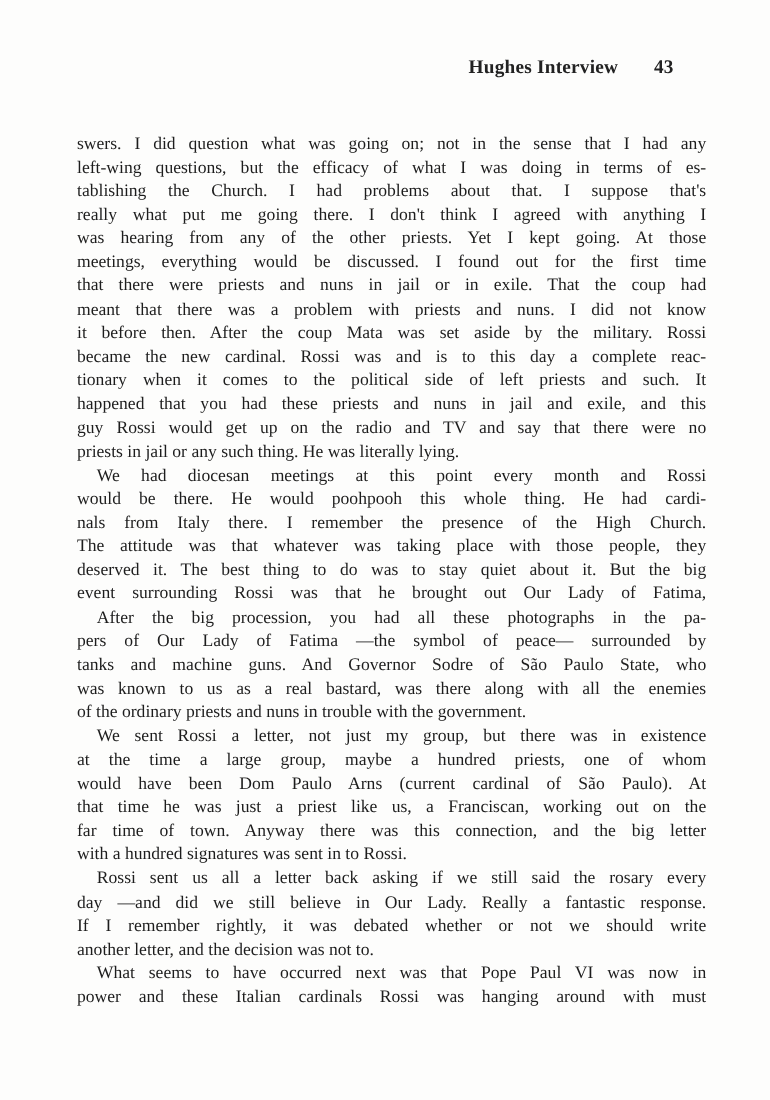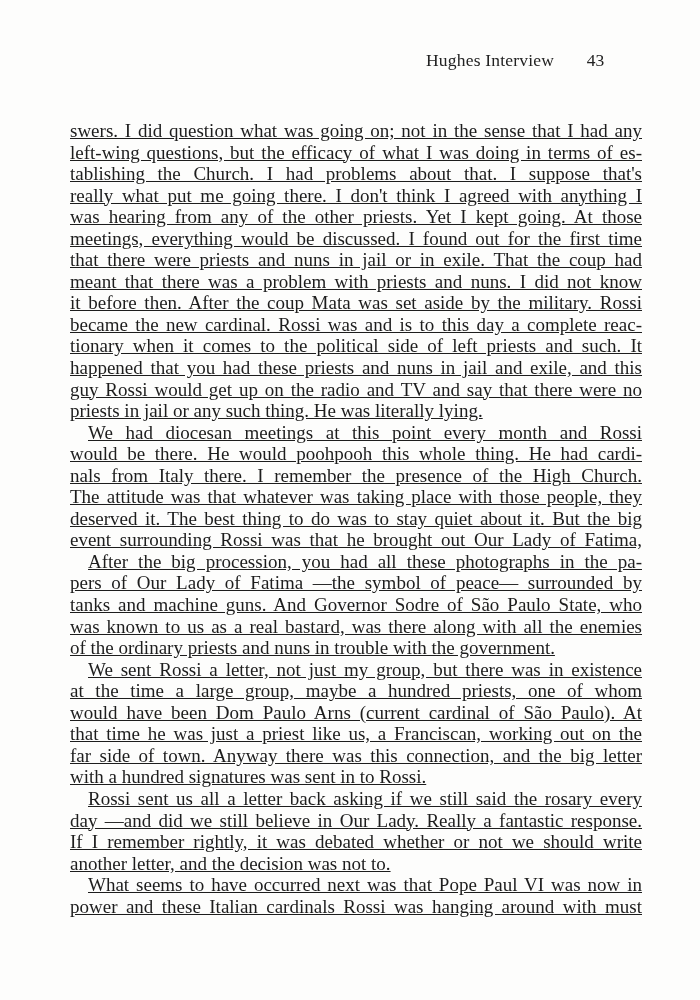--- a/index.html
+++ b/index.html
@@ -7,26 +7,27 @@
   .page {
     position: absolute; left: 0; top: 0; width: 700px; height: 1000px;
     background: #fdfdfc;
     font-family: "Liberation Serif", "DejaVu Serif", serif;
     color: #1d1d1d;
   }
   .running-head {
     position: absolute; top: 50px; left: 426px; width: 220px;
     font-size: 17.5px; letter-spacing: 0.2px; color: #222;
     white-space: nowrap;
+    font-weight: bold;
   }
   .running-head .title { display: inline-block; }
   .running-head .pageno { display: inline-block; margin-left: 28px; }
   .body-text {
     position: absolute; top: 120px; left: 70px; width: 572px;
-    font-size: 19px; line-height: 21.55px; text-decoration: underline;
+    font-size: 16px; line-height: 21.55px;
   }
   .line {
     display: block; white-space: nowrap; height: 21.55px;
     text-align: justify; text-align-last: justify;
   }
   .line.last { text-align-last: left; }
   .line.indent { padding-left: 18px; }
 </style>
 </head>
 <body>
@@ -66,21 +67,21 @@
         <span class="line">pers of Our Lady of Fatima —the symbol of peace— surrounded by</span>
         <span class="line">tanks and machine guns. And Governor Sodre of São Paulo State, who</span>
         <span class="line">was known to us as a real bastard, was there along with all the enemies</span>
         <span class="line last">of the ordinary priests and nuns in trouble with the government.</span>
       </div>
       <div>
         <span class="line indent">We sent Rossi a letter, not just my group, but there was in existence</span>
         <span class="line">at the time a large group, maybe a hundred priests, one of whom</span>
         <span class="line">would have been Dom Paulo Arns (current cardinal of São Paulo). At</span>
         <span class="line">that time he was just a priest like us, a Franciscan, working out on the</span>
-        <span class="line">far side of town. Anyway there was this connection, and the big letter</span>
+        <span class="line">far time of town. Anyway there was this connection, and the big letter</span>
         <span class="line last">with a hundred signatures was sent in to Rossi.</span>
       </div>
       <div>
         <span class="line indent">Rossi sent us all a letter back asking if we still said the rosary every</span>
         <span class="line">day —and did we still believe in Our Lady. Really a fantastic response.</span>
         <span class="line">If I remember rightly, it was debated whether or not we should write</span>
         <span class="line last">another letter, and the decision was not to.</span>
       </div>
       <div>
         <span class="line indent">What seems to have occurred next was that Pope Paul VI was now in</span>

